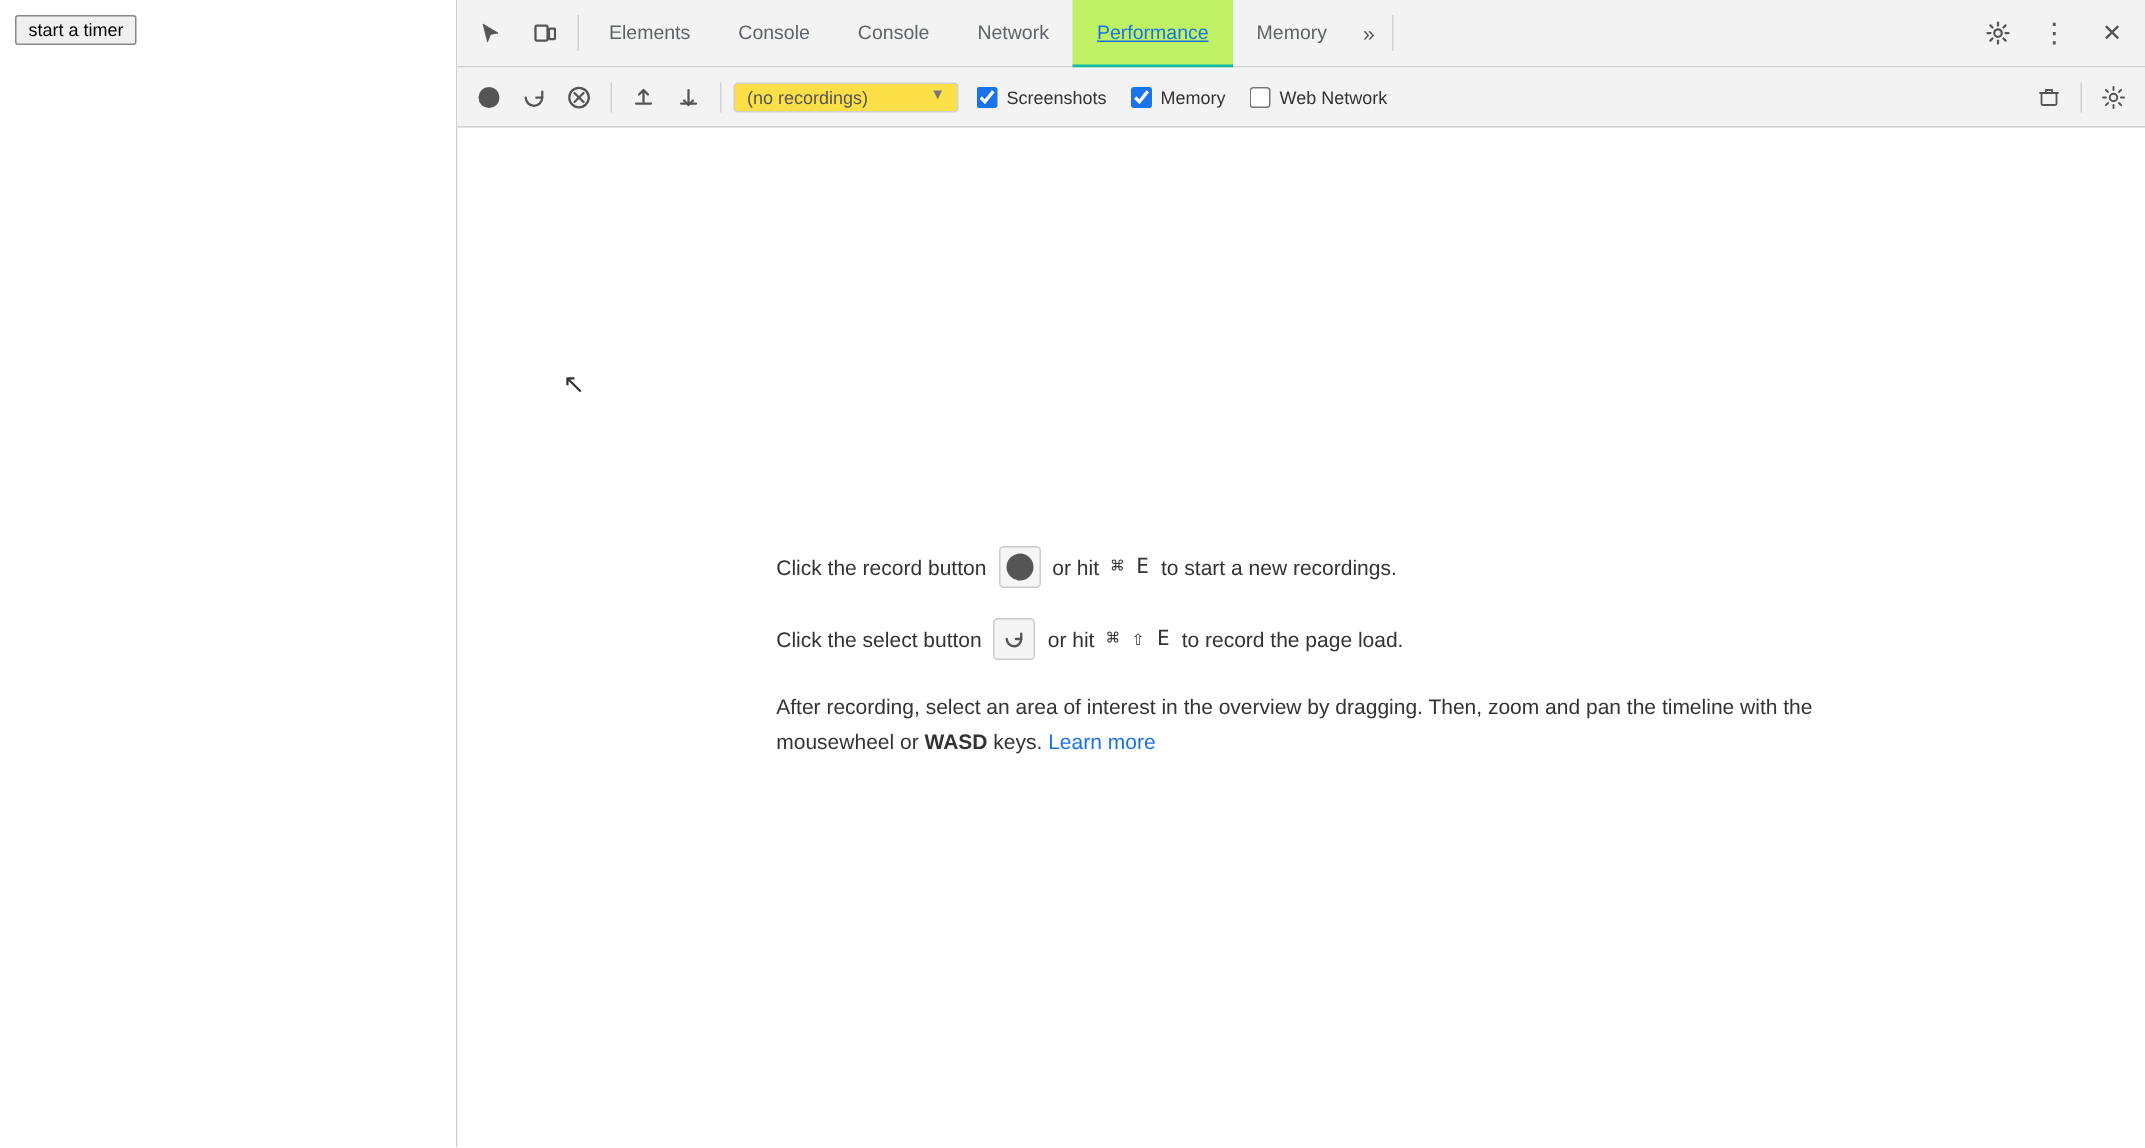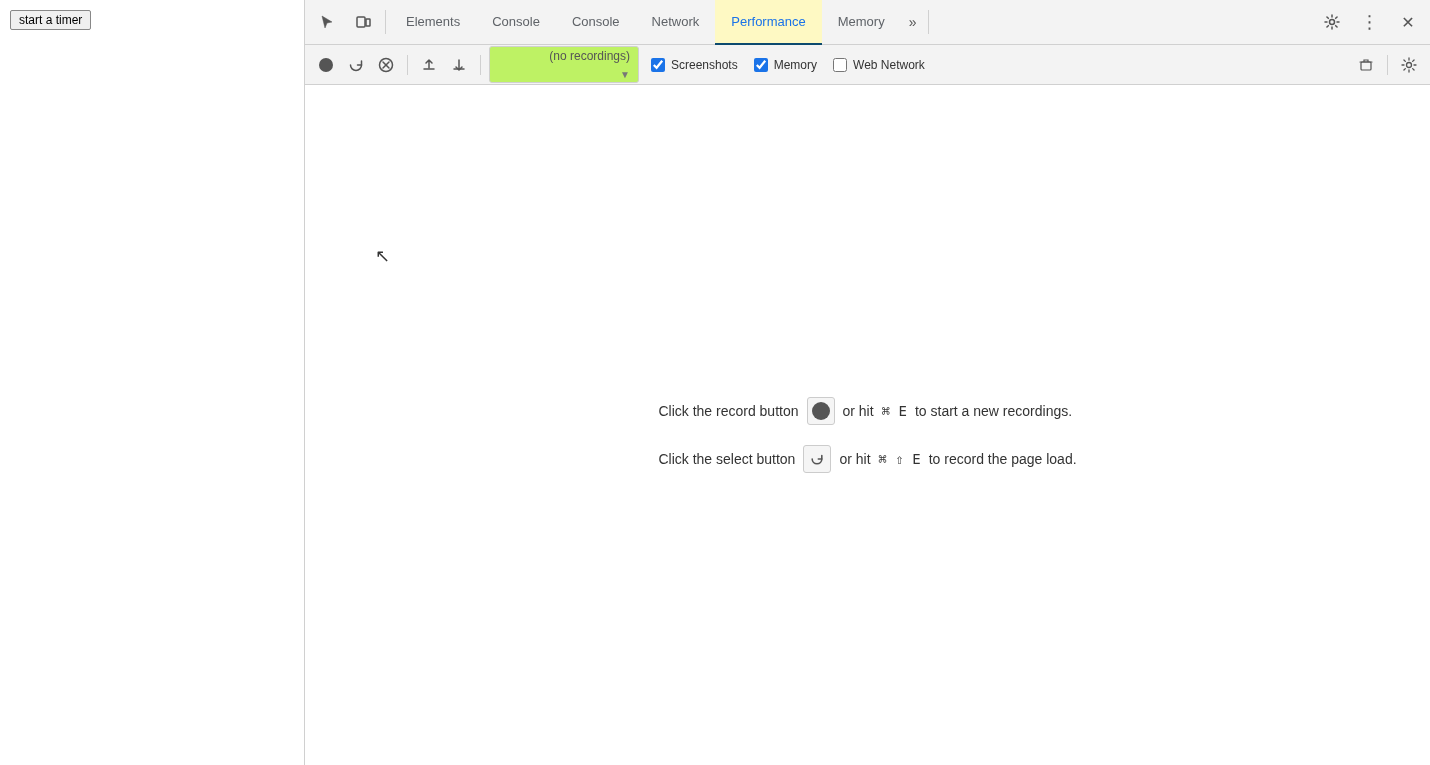--- a/index.html
+++ b/index.html
@@ -94,22 +94,23 @@
       cursor: pointer;
       font-size: 13px;
       color: #5f6368;
       border-bottom: 2px solid transparent;
       white-space: nowrap;
       user-select: none;
     }
 
     .tab.active {
       color: #1a73e8;
-      border-bottom: 2px solid #0c4a6e;
-      background: #fef9c3;
+      border-bottom: 2px solid #14b8a6;
+      background: #bef264;
+      text-decoration: underline;
     }
 
     .tab-more {
       padding: 0 8px;
       height: 45px;
       display: flex;
       align-items: center;
       cursor: pointer;
       color: #555;
       font-size: 14px;
@@ -149,31 +150,30 @@
 
     .toolbar-divider {
       width: 1px;
       height: 20px;
       background: #d0d0d0;
       margin: 0 4px;
     }
 
     .recordings-select {
       display: flex;
-      align-items: flex-end;
+      align-items: flex-start;
       border: 1px solid #d0d0d0;
       border-radius: 3px;
-      background: #bef264;
+      background: #fde047;
       padding: 2px 8px;
       gap: 6px;
       cursor: pointer;
       font-size: 12px;
       color: #555;
       min-width: 150px;
-      flex-direction: column;
     }
 
     .recordings-select .dropdown-arrow {
       margin-left: auto;
       font-size: 10px;
       color: #777;
     }
 
     .toolbar-checkbox-group {
       display: flex;
@@ -440,17 +440,21 @@
           <svg width="14" height="14" viewBox="0 0 16 16" fill="none">
             <path d="M13.5 8A5.5 5.5 0 112.5 8" stroke="#555" stroke-width="1.8" stroke-linecap="round"></path>
             <path d="M13.5 4v4h-4" stroke="#555" stroke-width="1.8" stroke-linecap="round" stroke-linejoin="round"></path>
           </svg>
         </div>
         <span>or hit</span>
         <span style="font-family:monospace;">⌘ ⇧ E</span>
         <span>to record the page load.</span>
       </div>
 
+      <div class="instruction-text-block">
+        <span>After recording, select an area of interest in the overview by dragging. Then, zoom and pan the timeline with the mousewheel or </span><strong>WASD</strong><span> keys.</span>
+        <a href="#" class="learn-more-link">Learn more</a>
+      </div>
 
     </div>
   </div>
 
 </div>
 
 </body></html>

